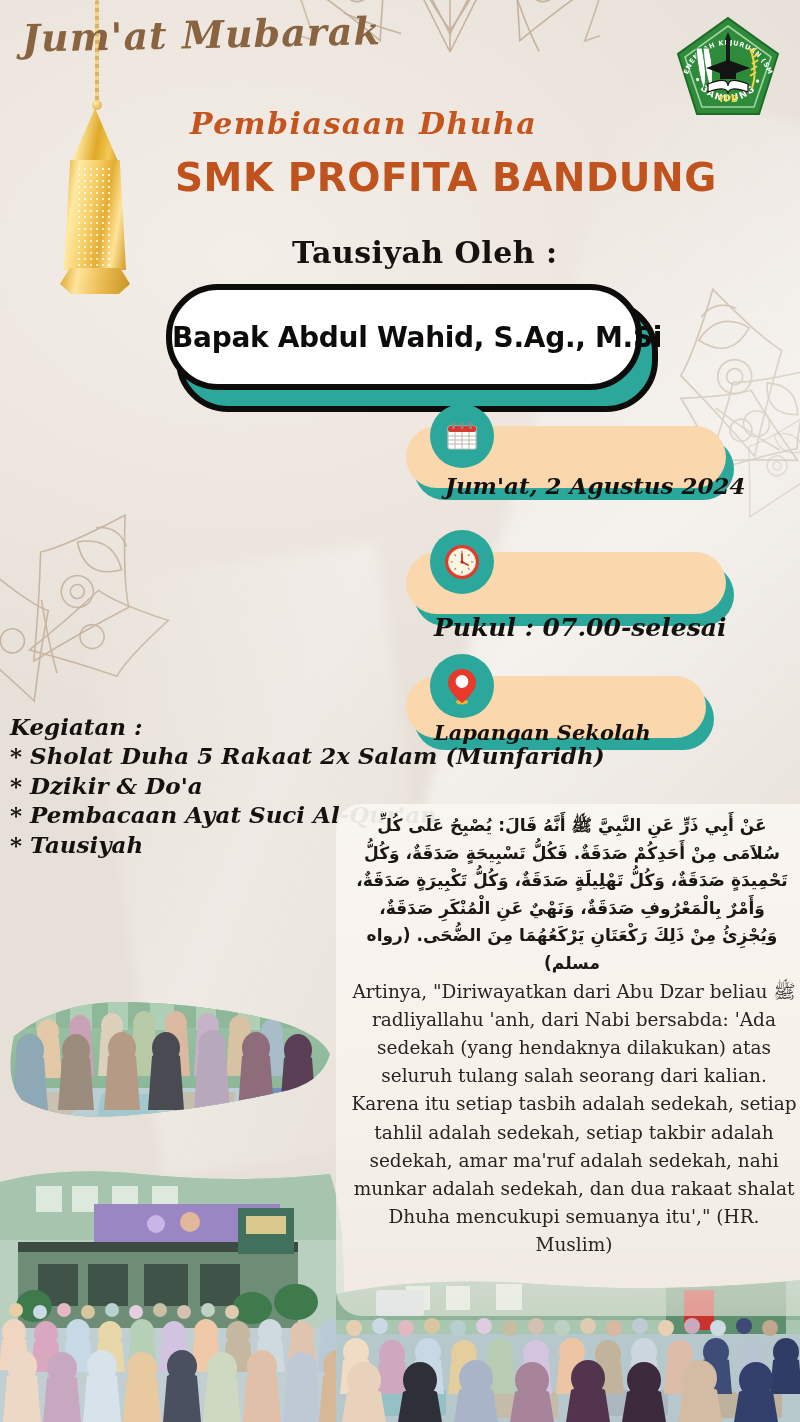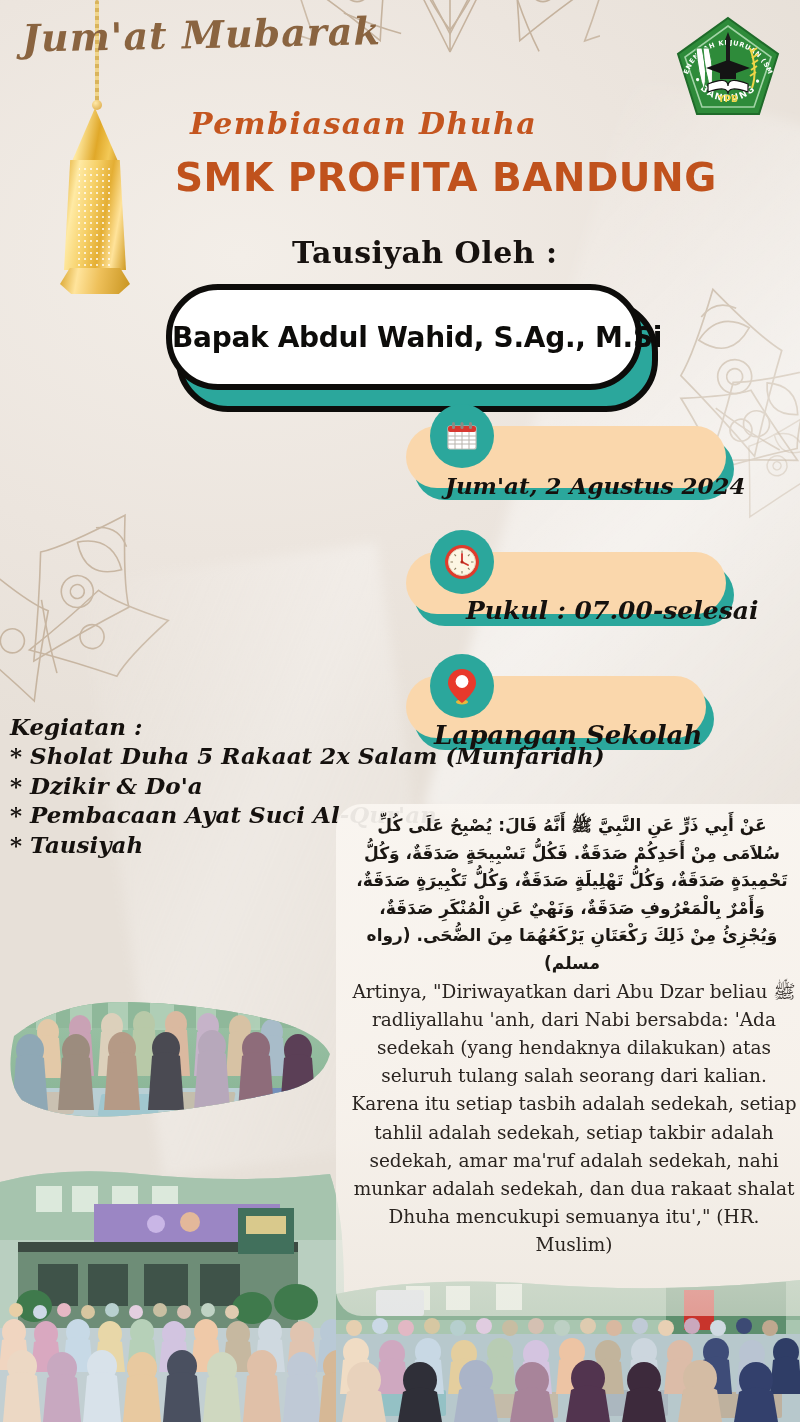--- a/index.html
+++ b/index.html
@@ -133,26 +133,26 @@
   }
 
   #row-date{left:406px;top:426px;width:334px;}
   #row-date .info-shadow{width:320px;}
   #row-date .info-chip{width:320px;}
   #row-date .info-text{font-size:23px;top:46px;left:28px;margin-left:11px;}
 
   #row-time{left:406px;top:552px;width:334px;}
   #row-time .info-shadow{width:320px;}
   #row-time .info-chip{width:320px;}
-  #row-time .info-text{font-size:25px;top:44px;left:28px;margin-left:32px;}
+  #row-time .info-text{font-size:25px;top:61px;left:28px;}
 
   #row-place{left:406px;top:676px;width:312px;}
   #row-place .info-shadow{width:300px;}
   #row-place .info-chip{width:300px;}
-  #row-place .info-text{font-size:26px;top:44px;left:28px;}
+  #row-place .info-text{font-size:21px;top:44px;left:28px;}
 
   
   #peserta{
     position:absolute;left:10px;top:660px;
     font-family:"DejaVu Serif",serif;font-style:italic;font-weight:700;
     font-size:24px;color:#15110e;white-space:nowrap;
   }
   #kegiatan-block{
     position:absolute;left:10px;top:712px;
     font-family:"DejaVu Serif",serif;font-style:italic;font-weight:700;

